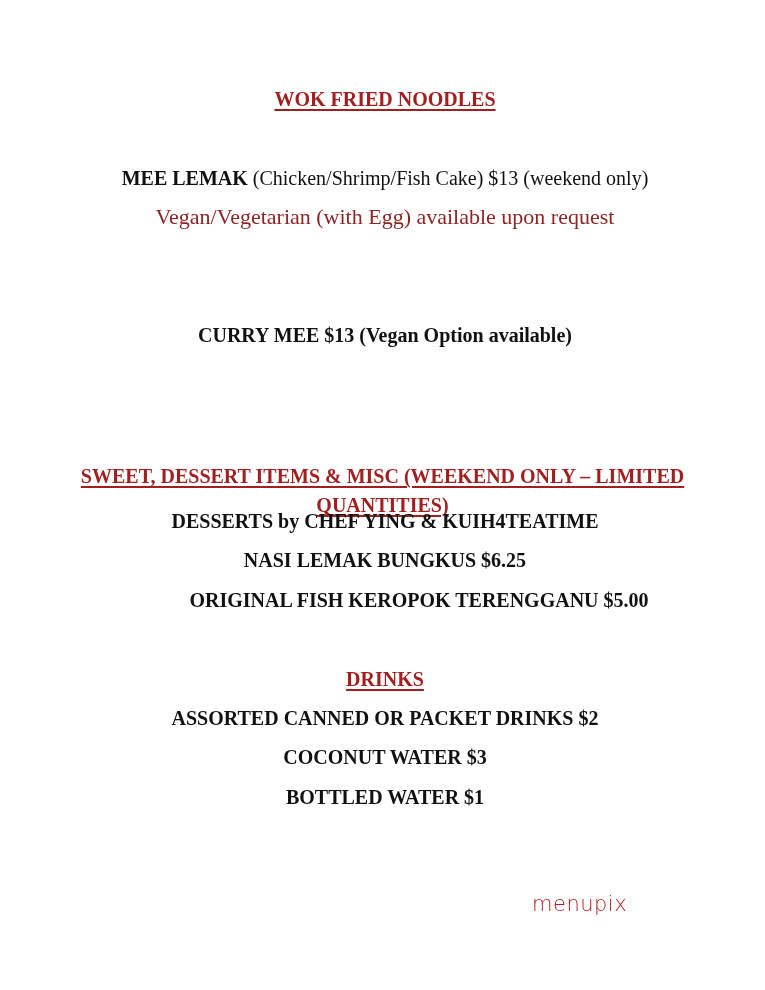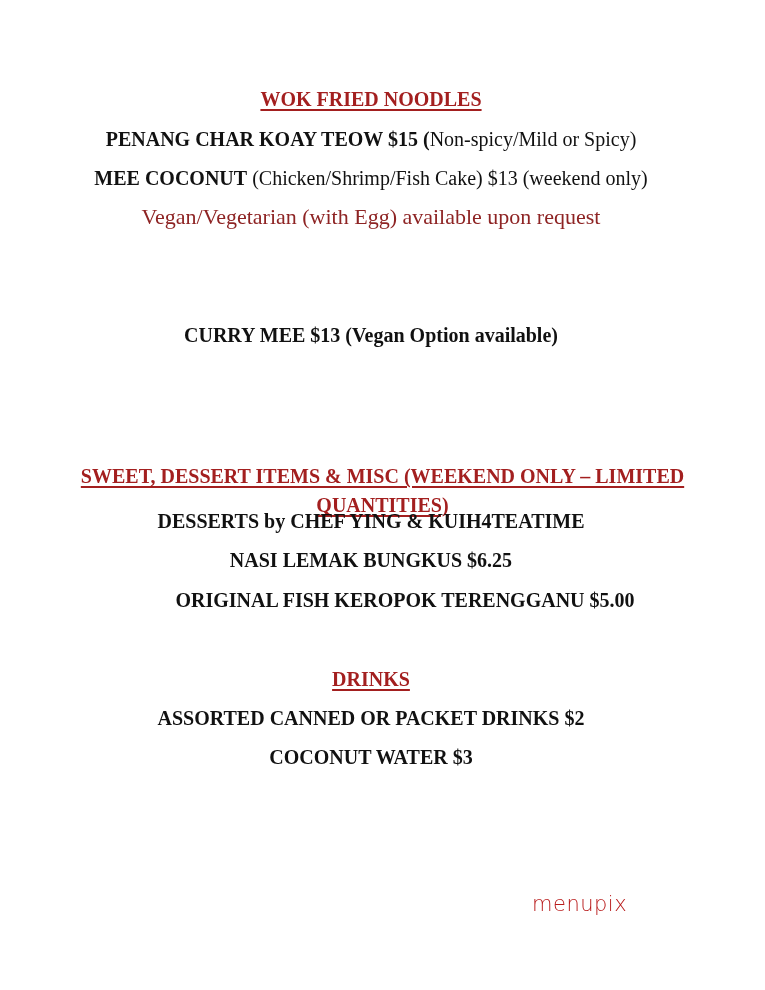--- a/index.html
+++ b/index.html
@@ -16,21 +16,21 @@
       color: #111111;
     }
     .page {
       position: absolute;
       left: 0; top: 0;
       width: 765px;
       height: 990px;
     }
     .line {
       position: absolute;
-      left: 2px;
+      left: 16px;
       width: 738px;
       text-align: center;
       white-space: nowrap;
       font-size: 20px;
       line-height: 26px;
     }
     .heading {
       color: #a31f1f;
       font-weight: bold;
       text-decoration: underline;
@@ -65,33 +65,31 @@
       letter-spacing: 0.5px;
       color: #b91c1c;
     }
   </style>
 </head>
 <body>
 
 <div class="page">
 
   <div class="line heading" style="top:86px;">WOK FRIED NOODLES</div>
-  <div class="line" style="top:126px;">
-    <span class="item-bold">PENANG CHAR KOAY TEOW $15 (</span><span class="regular">Non-spicy/Mild or Spicy)</span>
-  </div>
   <div class="line" style="top:165px;">
-    <span class="item-bold">MEE COCONUT</span><span class="regular"> (Chicken/Shrimp/Fish Cake) $13 (weekend only)</span>
+    <span class="item-bold">MEE LEMAK</span><span class="regular"> (Chicken/Shrimp/Fish Cake) $13 (weekend only)</span>
   </div>
   <div class="line note" style="top:204px;">Vegan/Vegetarian (with Egg) available upon request</div>
 
   <div class="line item-bold" style="top:322px;">CURRY MEE $13 (Vegan Option available)</div>
 
   <div class="line heading wrap" style="top:438px;margin-top:24px;">SWEET, DESSERT ITEMS &amp; MISC (WEEKEND ONLY – LIMITED QUANTITIES)</div>
   <div class="line item-bold" style="top:508px;">DESSERTS by CHEF YING &amp; KUIH4TEATIME</div>
   <div class="line item-bold" style="top:547px;">NASI LEMAK BUNGKUS $6.25</div>
   <div class="line item-bold" style="top:587px;margin-left:34px;">ORIGINAL FISH KEROPOK TERENGGANU $5.00</div>
 
   <div class="line heading" style="top:666px;">DRINKS</div>
   <div class="line item-bold" style="top:705px;">ASSORTED CANNED OR PACKET DRINKS $2</div>
   <div class="line item-bold" style="top:744px;">COCONUT WATER $3</div>
+  <div class="line item-bold" style="top:784px;">BOTTLED WATER $1</div>
 
   <div class="watermark">menupix</div>
 </div>
 
 </body></html>

